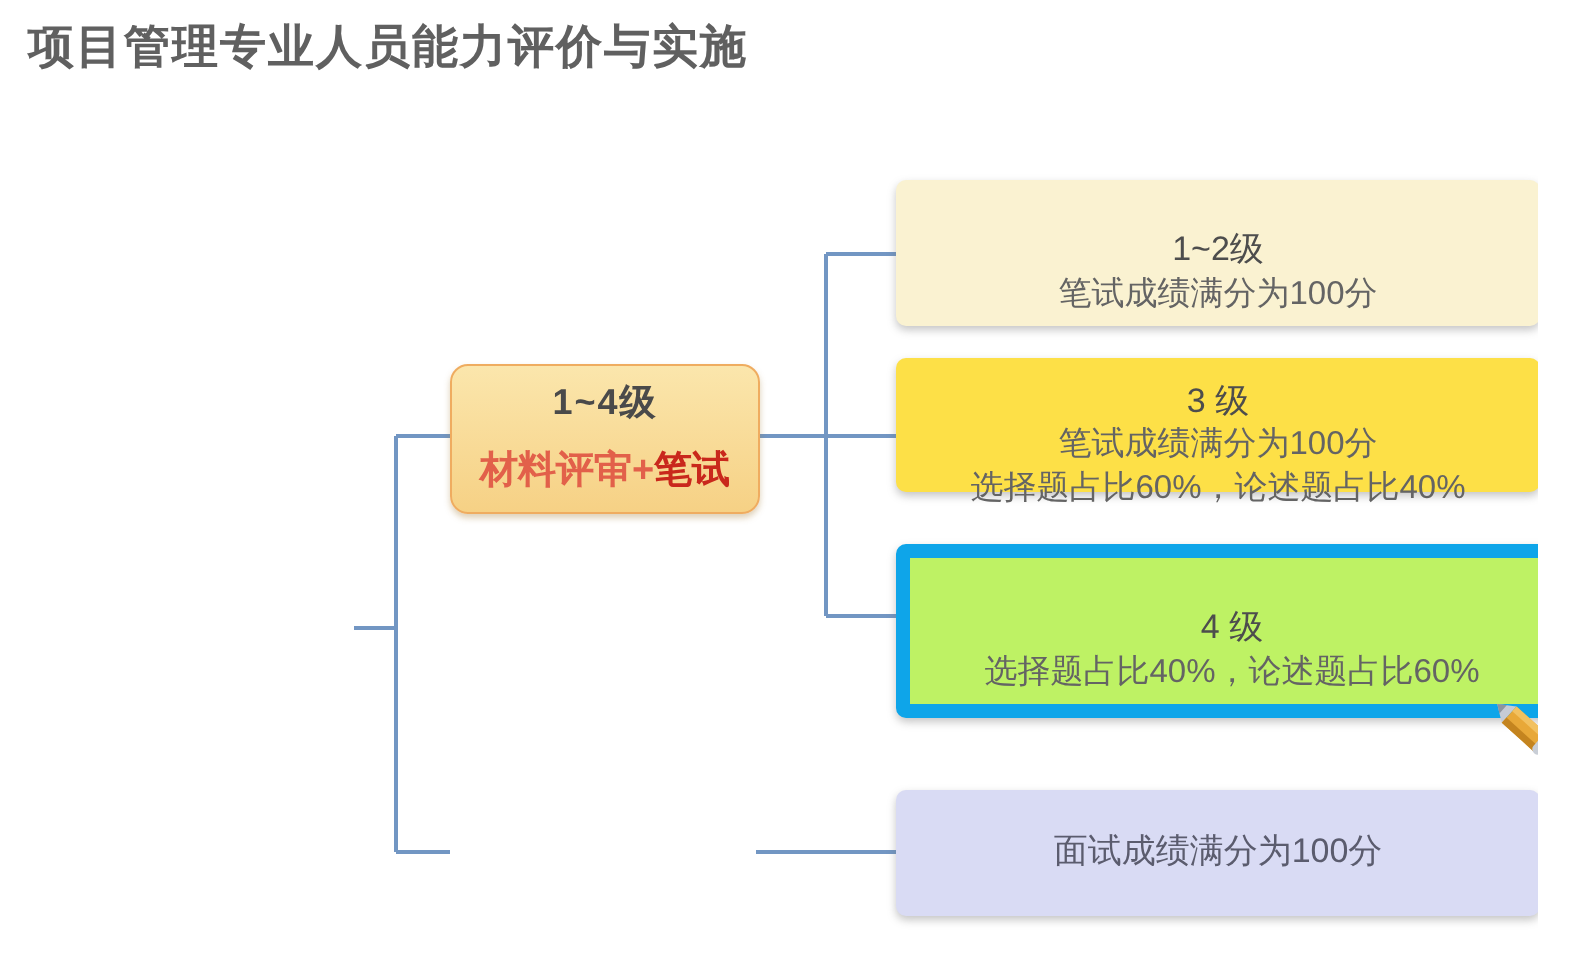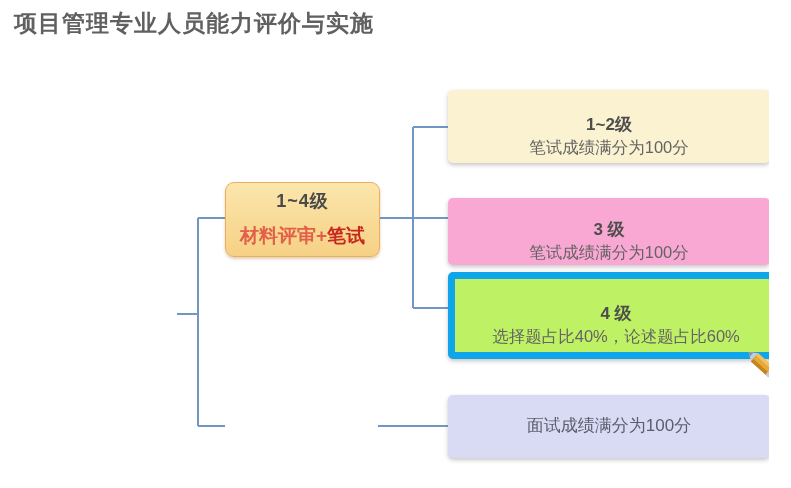--- a/index.html
+++ b/index.html
@@ -37,24 +37,24 @@
   .mid-line1{font-size:18px;font-weight:700;color:#4A4A4A;letter-spacing:1px;}
   .mid-line2{font-size:19px;font-weight:700;}
   .mid-line2 .prefix{color:#E2604A;}
   .mid-line2 .em{color:#C9281C;}
 
   .leaf{
     left:448px;width:322px;border-radius:5px;
     box-shadow:0 2px 4px rgba(110,110,110,0.4);
     line-height:1.32;
   }
-  .leaf-title{font-size:17px;font-weight:700;color:#4D4D4D;margin-top:20px;}
+  .leaf-title{font-size:17px;font-weight:400;color:#4D4D4D;margin-top:20px;}
   .leaf-line{font-size:16.5px;color:#646464;}
   .leaf1{top:90px;height:73px;background:#FAF2D1;}
-  .leaf2{top:198px;height:67px;background:#f9a8d4;}
+  .leaf2{top:179px;height:67px;background:#fde047;}
   .leaf3{top:272px;height:73px;background:#bef264;border:7px solid #0ea5e9;}
   .leaf4{top:395px;height:63px;background:#D9DBF4;text-align:center;}
   .leaf4 .leaf-line{font-size:17px;color:#5B5C6E;}
 
   .pencil{position:absolute;left:742px;top:344px;width:40px;height:40px;}
 </style>
 </head>
 <body>
 
 <div class="stage">
@@ -81,20 +81,21 @@
 
 
   <div class="node leaf leaf1">
     <div class="leaf-title">1~2级</div>
     <div class="leaf-line">笔试成绩满分为100分</div>
   </div>
 
   <div class="node leaf leaf2">
     <div class="leaf-title">3 级</div>
     <div class="leaf-line">笔试成绩满分为100分</div>
+    <div class="leaf-line">选择题占比60%，论述题占比40%</div>
   </div>
 
   <div class="node leaf leaf3">
     <div class="leaf-title">4 级</div>
     <div class="leaf-line">选择题占比40%，论述题占比60%</div>
   </div>
 
   <div class="node leaf leaf4">
     <div class="leaf-line">面试成绩满分为100分</div>
   </div>

